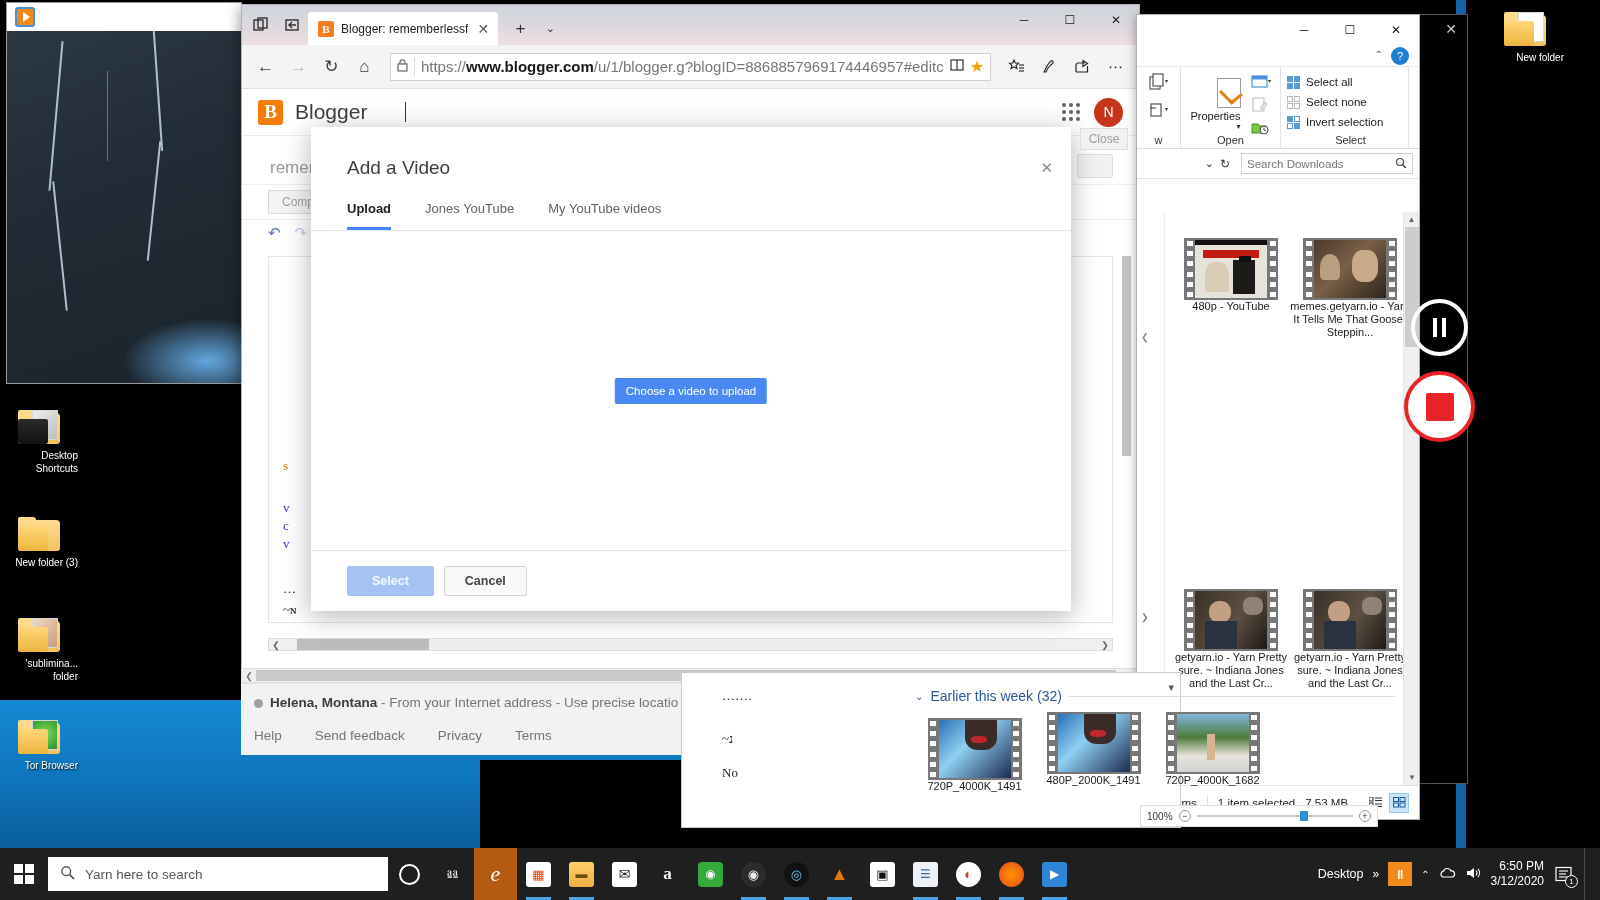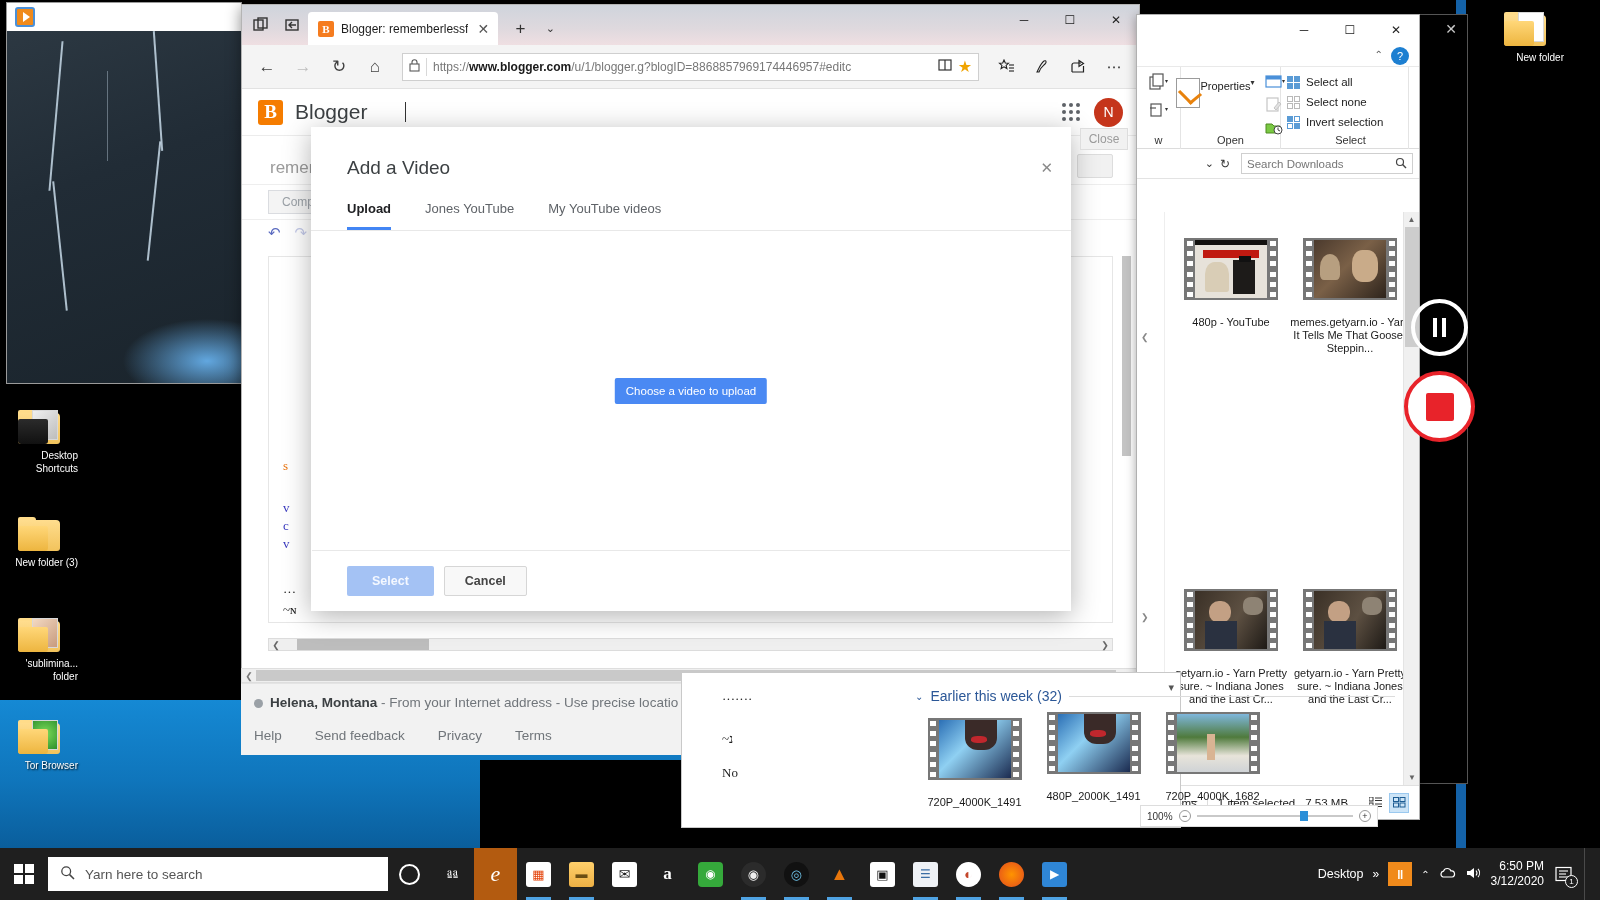--- a/index.html
+++ b/index.html
@@ -117,21 +117,21 @@
     padding:0 8px; gap:2px; border-bottom:1px solid #e2e2e2; }
   .nav-ico { width:34px; height:32px; display:flex; align-items:center; justify-content:center;
     font-size:17px; color:#3f3f3f; }
   .nav-ico.dim { color:#bdbdbd; }
   .omnibox {
     flex:1; height:28px; margin:0 8px; background:#fff; border:1px solid #cfcfcf;
     display:flex; align-items:center; padding:0 6px; gap:6px;
   }
   .lock { font-size:11px; color:#5a5a5a; }
   .omni-sep { width:1px; height:18px; background:#d8d8d8; }
-  .omni-url { flex:1; font-size:12px; color:#777; white-space:nowrap; overflow:hidden; }
+  .omni-url { flex:1; font-size:15px; color:#777; white-space:nowrap; overflow:hidden; }
   .omni-url b { color:#1a1a1a; font-weight:bold; }
   .omni-ico { font-size:13px; color:#3b3b3b; }
   .star { color:#f0a400; font-size:16px; }
   .tb-ico { width:34px; height:32px; display:flex; align-items:center; justify-content:center;
     font-size:15px; color:#2b2b2b; }
 
   
   .blogger-bar {
     height:47px; background:#fff; display:flex; align-items:center; padding:0 16px;
     border-bottom:1px solid #ececec; gap:12px;
@@ -247,21 +247,21 @@
   .fx-help { position:absolute; right:10px; top:2px; width:18px; height:18px; border-radius:50%;
     background:#1d7fd1; color:#fff; font-size:11px; display:flex; align-items:center;
     justify-content:center; }
   .fx-caretup { position:absolute; right:36px; top:4px; font-size:10px; color:#555; }
   .fx-ribbon { height:82px; background:#fff; display:flex; border-bottom:1px solid #dcdcdc;
     position:relative; }
   .rib-group { height:82px; border-right:1px solid #e4e4e4; position:relative;
     display:flex; flex-direction:column; align-items:center; justify-content:flex-start; }
   .rib-label { position:absolute; bottom:3px; width:100%; text-align:center;
     font-size:11px; color:#333; }
-  .rib-btn-lg { display:flex; flex-direction:row; align-items:flex-start; padding-top:6px; }
+  .rib-btn-lg { display:flex; flex-direction:column; align-items:flex-end; padding-top:6px; }
   .doc-ico { width:24px; height:30px; background:#fff; border:1.5px solid #9b9b9b; position:relative; }
   .doc-ico:after { content:""; position:absolute; left:4px; top:7px; width:15px; height:12px;
     border-right:3px solid #e8820c; border-bottom:3px solid #e8820c; transform:rotate(45deg)
     skewX(-5deg); }
   .sel-row { display:flex; align-items:center; gap:6px; font-size:11.5px; color:#222; height:20px; }
   .sq4 { width:13px; height:13px; display:grid; grid-template-columns:6px 6px;
     grid-template-rows:6px 6px; gap:1px; }
   .sq4 i { display:block; border:1px solid #5a9bd5; }
   .sq4.filled i { background:#5a9bd5; }
   .sq4.half i:nth-child(1), .sq4.half i:nth-child(4) { background:#5a9bd5; }
@@ -291,21 +291,21 @@
   .file-item { position:absolute; width:120px; text-align:center; }
   .film {
     width:94px; height:62px; margin:0 auto; background:#777;
     display:flex; align-items:center; justify-content:center; position:relative;
   }
   .film .perfL, .film .perfR { position:absolute; top:0; width:11px; height:62px;
     display:flex; flex-direction:column; justify-content:space-around; align-items:center; }
   .film .perfL { left:0; } .film .perfR { right:0; }
   .film .perfL i, .film .perfR i { display:block; width:6px; height:5px; background:#fff; }
   .film .pic { width:72px; height:58px; overflow:hidden; }
-  .file-label { font-size:11px; color:#1b1b1b; line-height:13px; margin-top:16px; }
+  .file-label { font-size:11px; color:#1b1b1b; line-height:13px; margin-top:0; }
   .group-hdr { position:absolute; font-size:14px; color:#2b5797; display:flex;
     align-items:center; gap:7px; }
   .group-hdr .chev { font-size:10px; }
   .group-hdr .rule { height:1px; background:#dcdcdc; flex:1; }
 
   .fx-status { position:absolute; left:0; right:0; bottom:0; height:34px;
     border-top:1px solid #e0e0e0; background:#fff; display:flex; align-items:center;
     padding:0 10px; font-size:11.5px; color:#222; gap:10px; }
   .fx-status .sep { width:1px; height:16px; background:#ddd; }
   .fx-vbtns { margin-left:auto; display:flex; gap:4px; }

